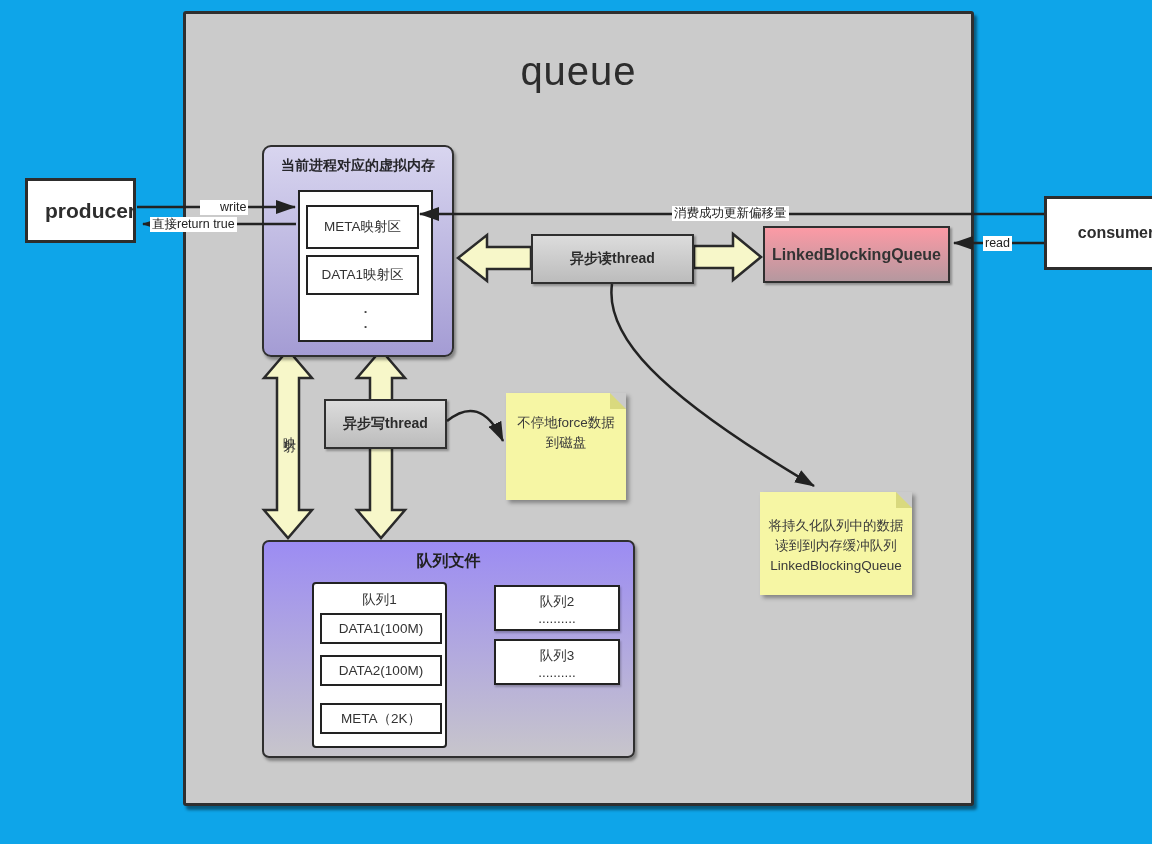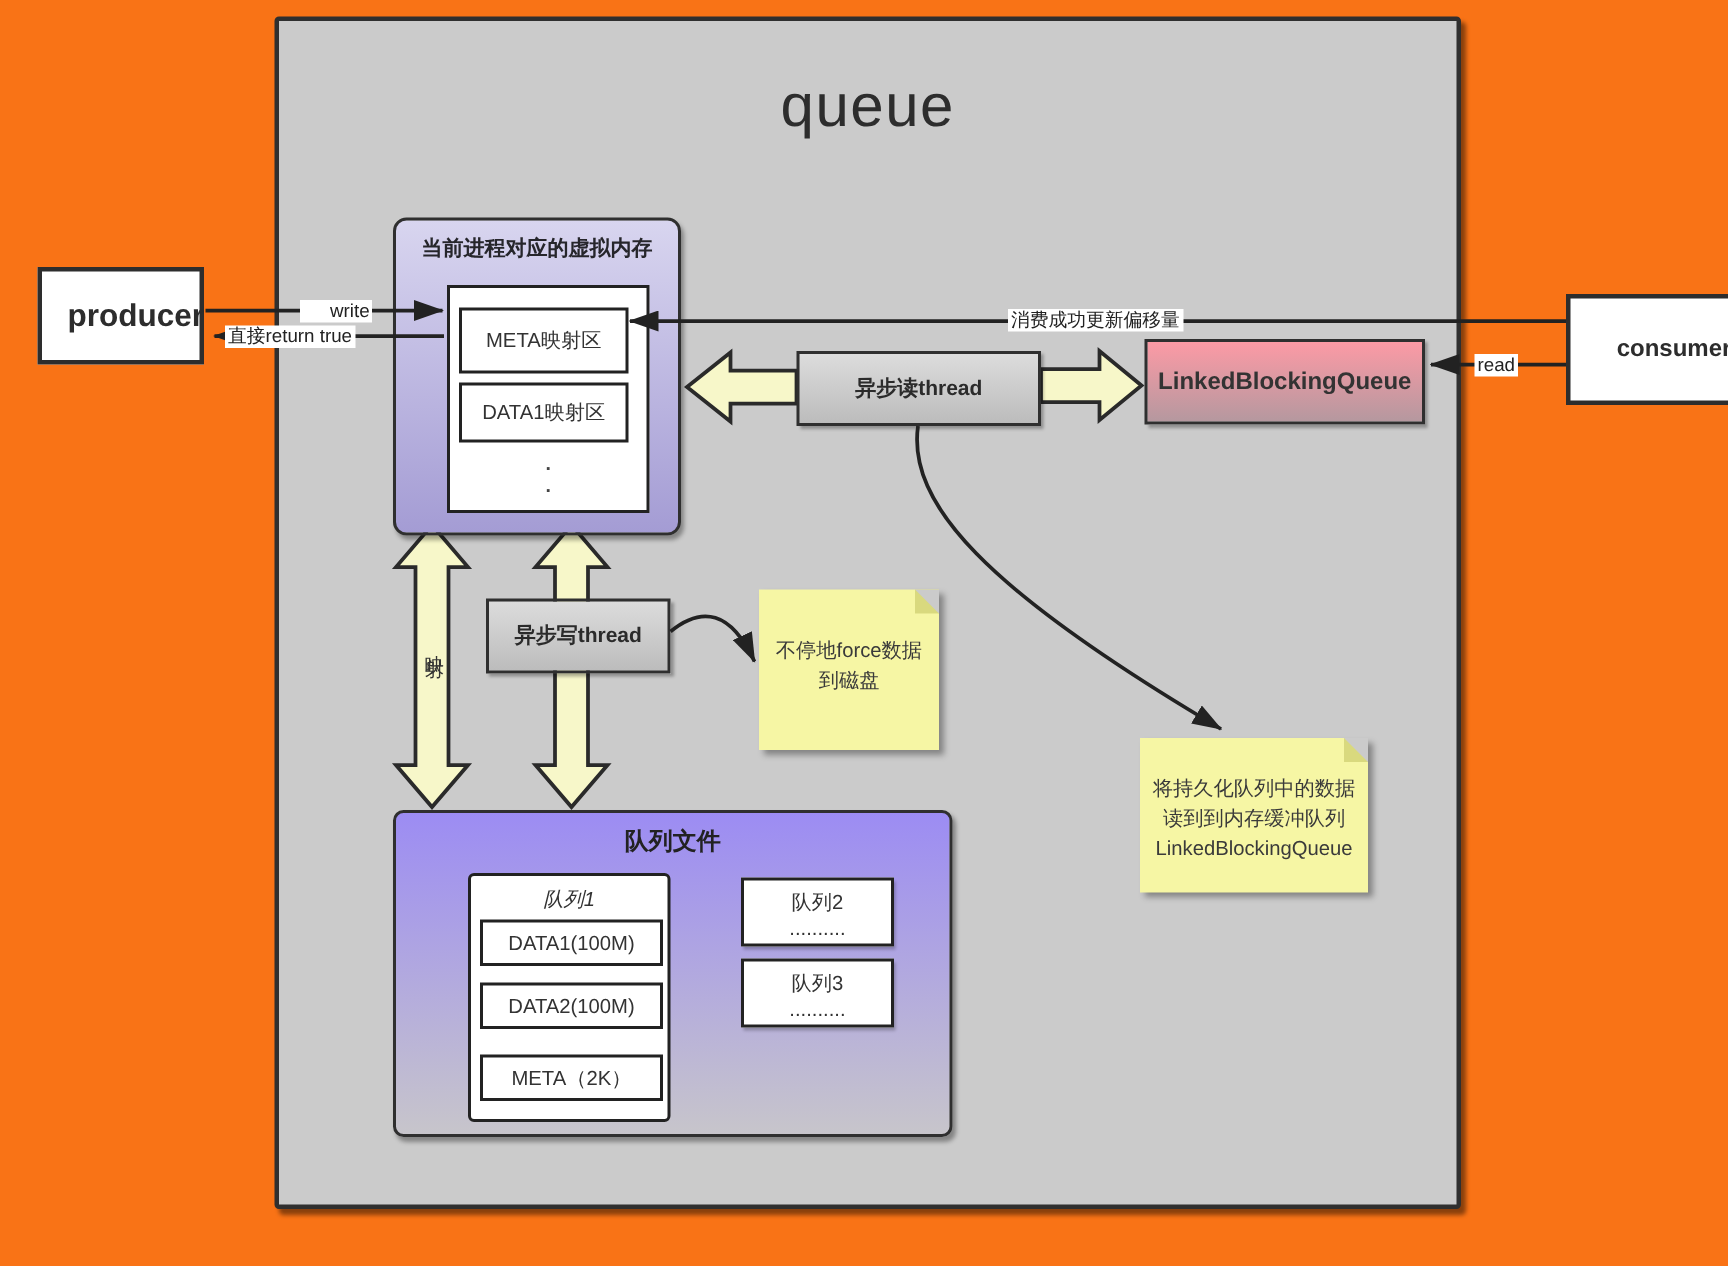--- a/index.html
+++ b/index.html
@@ -1,19 +1,19 @@
 <!DOCTYPE html>
 <html><head>
 <meta charset="utf-8">
 <style>
   html,body{margin:0;padding:0;background:#ffffff;}
   #stage{
     position:relative;width:1152px;height:844px;overflow:hidden;
     font-family:"Liberation Sans","DejaVu Sans",sans-serif;color:#2d2d2d;
-    background:#f97316;
+    background:#0ea5e9;
   }
   .abs{position:absolute;box-sizing:border-box;}
   .center{display:flex;align-items:center;justify-content:center;text-align:center;}
 
   
   #outer-box{
     left:183px;top:11px;width:791px;height:795px;
     background:#cbcbcb;border:3px solid #2f2f2f;border-radius:3px;
     box-shadow:3px 4px 3px rgba(0,0,0,.45);
   }
@@ -68,38 +68,38 @@
 
   
   .note{
     background:#f6f6a4;box-shadow:3px 3px 4px rgba(0,0,0,.35);z-index:5;
     font-size:13.5px;color:#3a3a3a;text-align:center;line-height:20px;
   }
   .note .fold{
     position:absolute;top:0;right:0;width:0;height:0;
     border-bottom:16px solid #d9d97e;border-right:16px solid #cbcbcb;
   }
-  #note-force{left:506px;top:393px;width:120px;height:107px;padding-top:31px;}
+  #note-force{left:506px;top:393px;width:120px;height:107px;padding-top:20px;}
   #note-load{left:760px;top:492px;width:152px;height:103px;padding-top:24px;}
 
   
   #qf-box{
     left:262px;top:540px;width:373px;height:218px;
     background:linear-gradient(180deg,#9c8cf3 0%,#c7c5cb 100%);
     border:2.5px solid #2f2f2f;border-radius:7px;
     box-shadow:2px 3px 3px rgba(0,0,0,.35);z-index:5;
   }
   #qf-title{left:0;top:9px;width:100%;font-size:16px;font-weight:bold;color:#222;text-align:center;}
   #q1-box{left:48px;top:40px;width:135px;height:166px;background:#fff;border:2.5px solid #222;border-radius:4px;}
-  #q1-title{left:0;top:7px;width:100%;text-align:center;font-size:13.5px;color:#333;font-style:italic;}
+  #q1-title{left:0;top:7px;width:100%;text-align:center;font-size:13.5px;color:#333;}
   .q1-item{left:6px;width:122px;height:31px;background:#fff;border:2.5px solid #222;font-size:13.5px;color:#333;}
   #q1-item-0{top:29px;}
   #q1-item-1{top:71px;}
   #q1-item-2{top:119px;}
-  .qn-box{left:230px;width:102px;height:46px;background:#fff;border:2.5px solid #222;
+  .qn-box{left:230px;width:126px;height:46px;background:#fff;border:2.5px solid #222;
     font-size:13.5px;color:#333;text-align:center;line-height:17px;padding-top:6px;
     box-shadow:1px 2px 2px rgba(0,0,0,.25);}
   #q2-box{top:43px;}
   #q3-box{top:97px;}
 
   
   .edge-label{
     position:absolute;z-index:11;font-size:12.5px;color:#222;
     background:#ffffff;padding:0 2px;line-height:15px;white-space:nowrap;
   }

